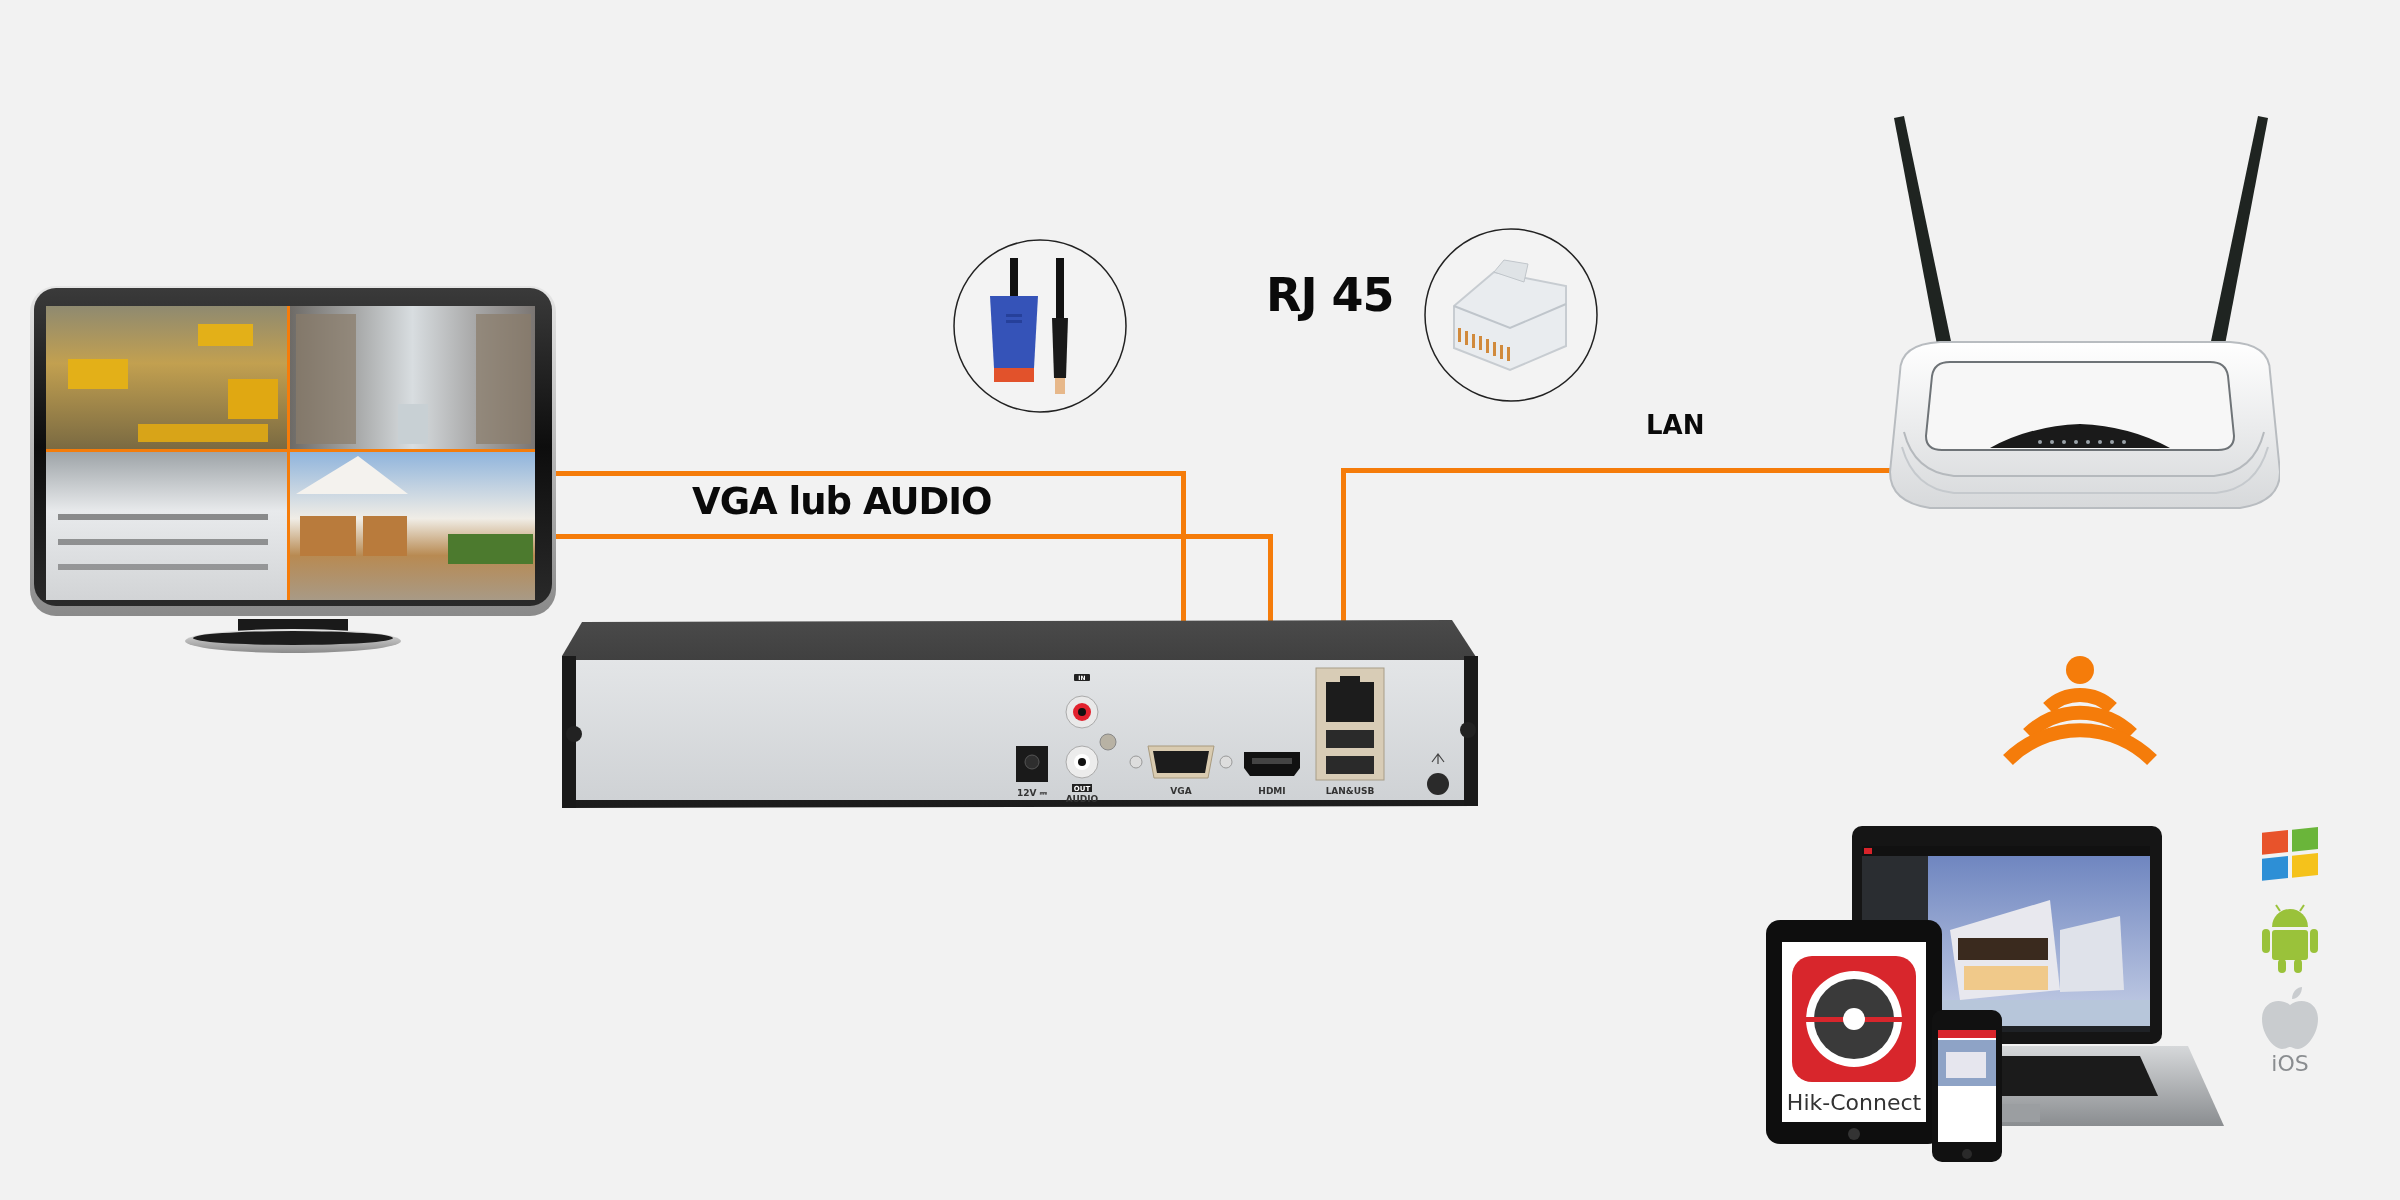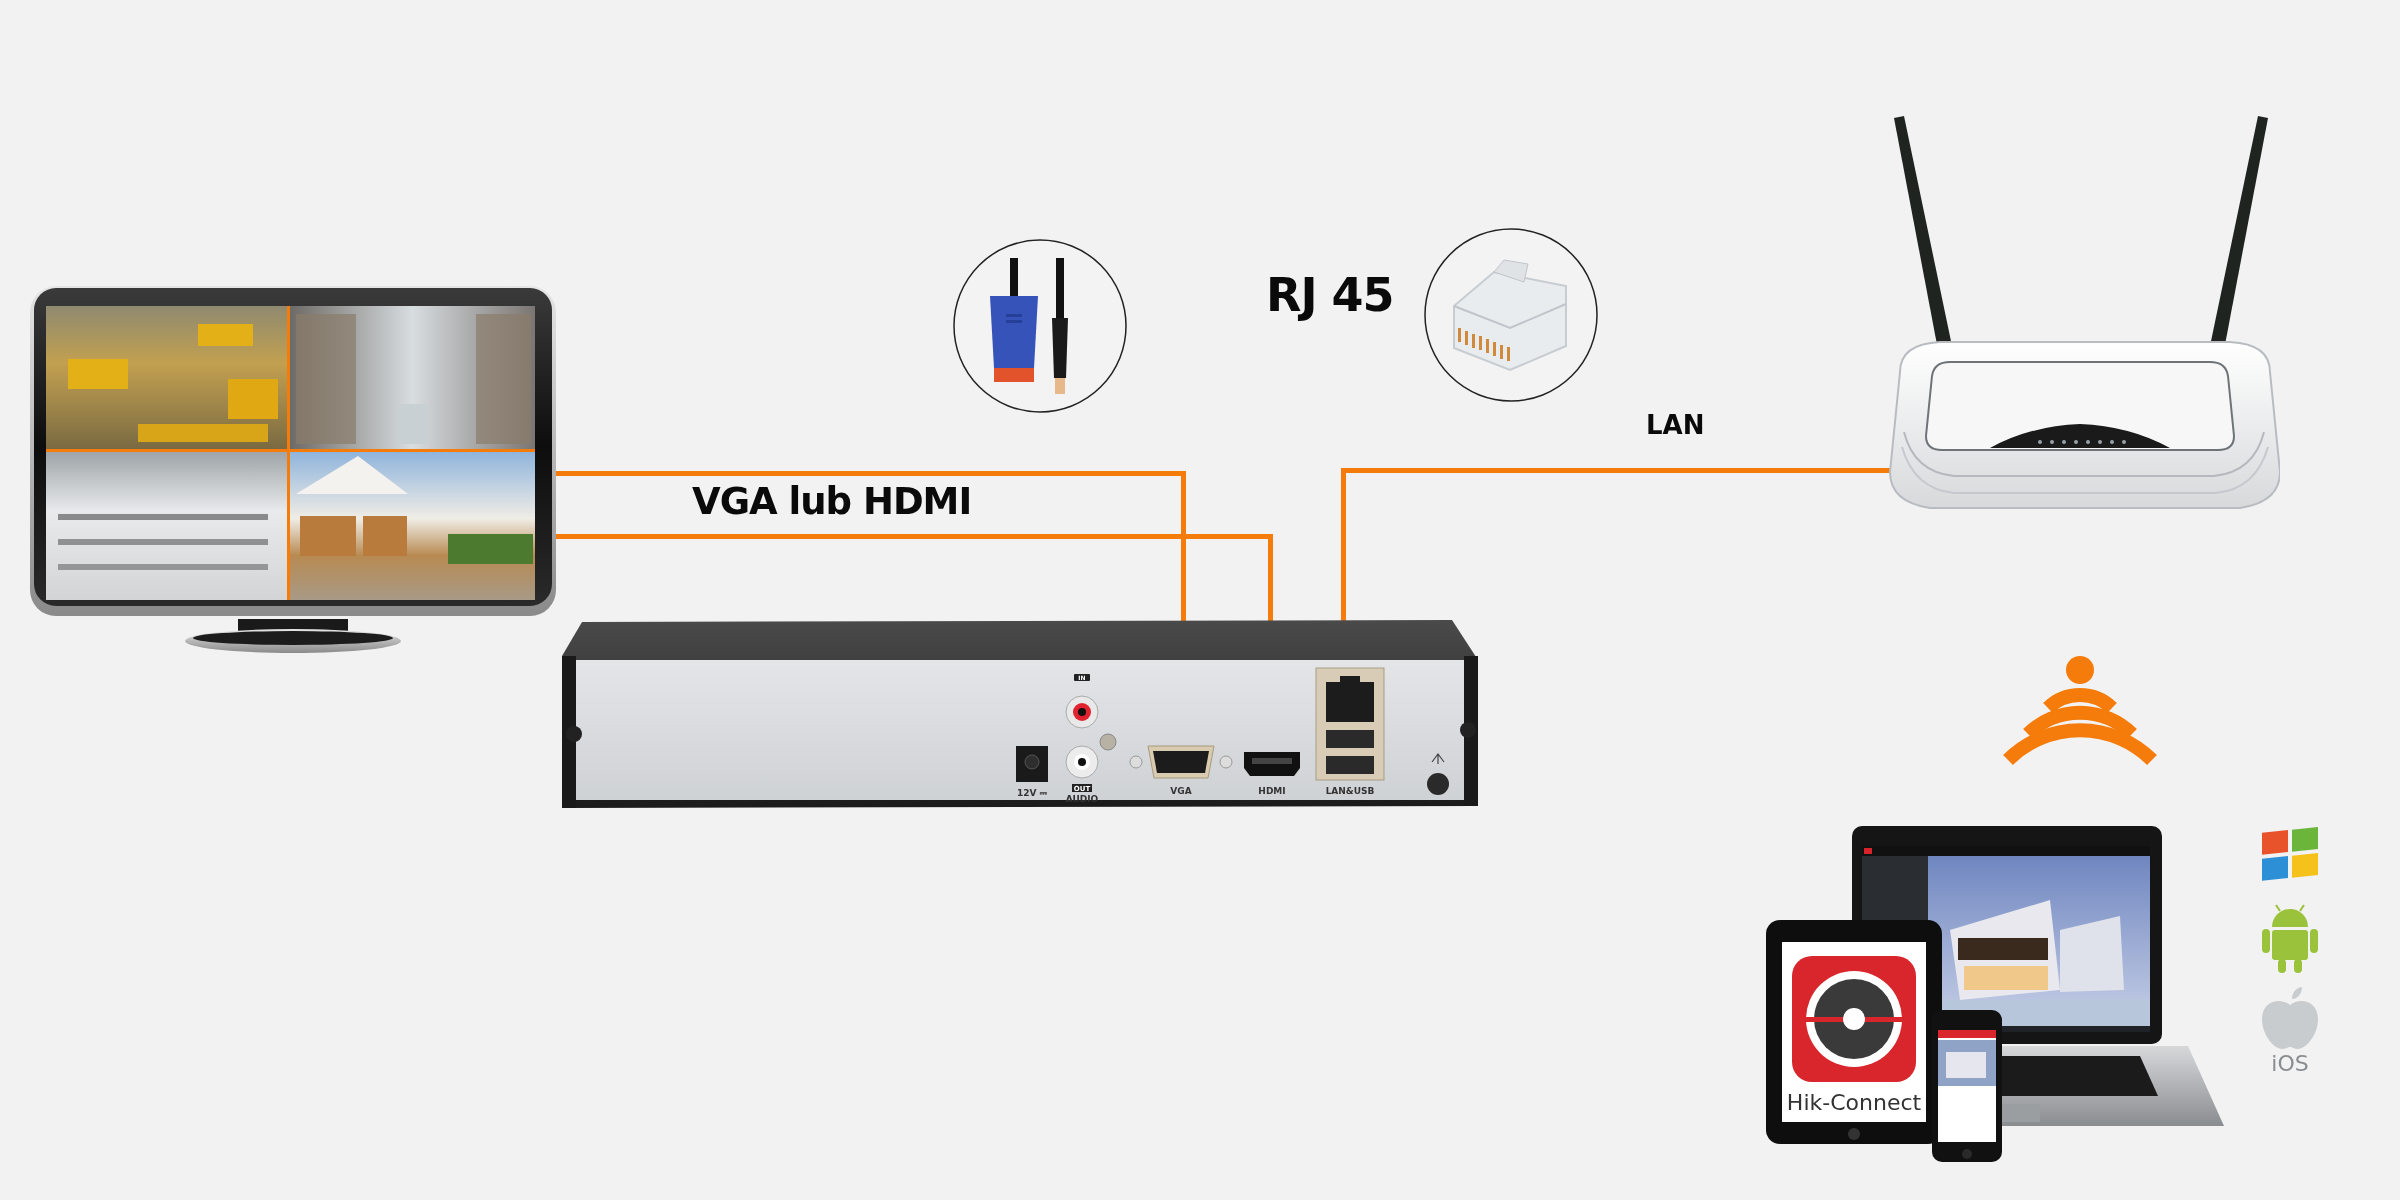--- a/index.html
+++ b/index.html
@@ -22,21 +22,21 @@
 
 <div id="canvas" style="--wire:#f57c0a;">
 
   <div class="wire" style="left:556px; top:471px; width:630px; height:5px;"></div>
   <div class="wire" style="left:1181px; top:471px; width:5px; height:276px;"></div>
   <div class="wire" style="left:556px; top:534px; width:716px; height:5px;"></div>
   <div class="wire" style="left:1268px; top:534px; width:5px; height:220px;"></div>
   <div class="wire" style="left:1341px; top:468px; width:565px; height:5px;"></div>
   <div class="wire" style="left:1341px; top:468px; width:5px; height:250px;"></div>
 
-  <div class="label" style="left:692px; top:480px; font-size:37px;">VGA lub HDMI</div>
+  <div class="label" style="left:692px; top:480px; font-size:37px;">VGA lub AUDIO</div>
   <div class="label" style="left:1242px; top:268px; font-size:46px;margin-left:24px;">RJ 45</div>
   <div class="label" style="left:1646px; top:410px; font-size:26px; letter-spacing:0;">LAN</div>
 
   <div class="abs" style="left:28px; top:284px; width:530px; height:376px;">
     <svg width="530" height="376" viewBox="0 0 530 376">
       <defs>
         <linearGradient id="bezel" x1="0" y1="0" x2="0" y2="1">
           <stop offset="0" stop-color="#3a3a3a"></stop>
           <stop offset="0.5" stop-color="#0d0d0d"></stop>
           <stop offset="1" stop-color="#2a2a2a"></stop>

